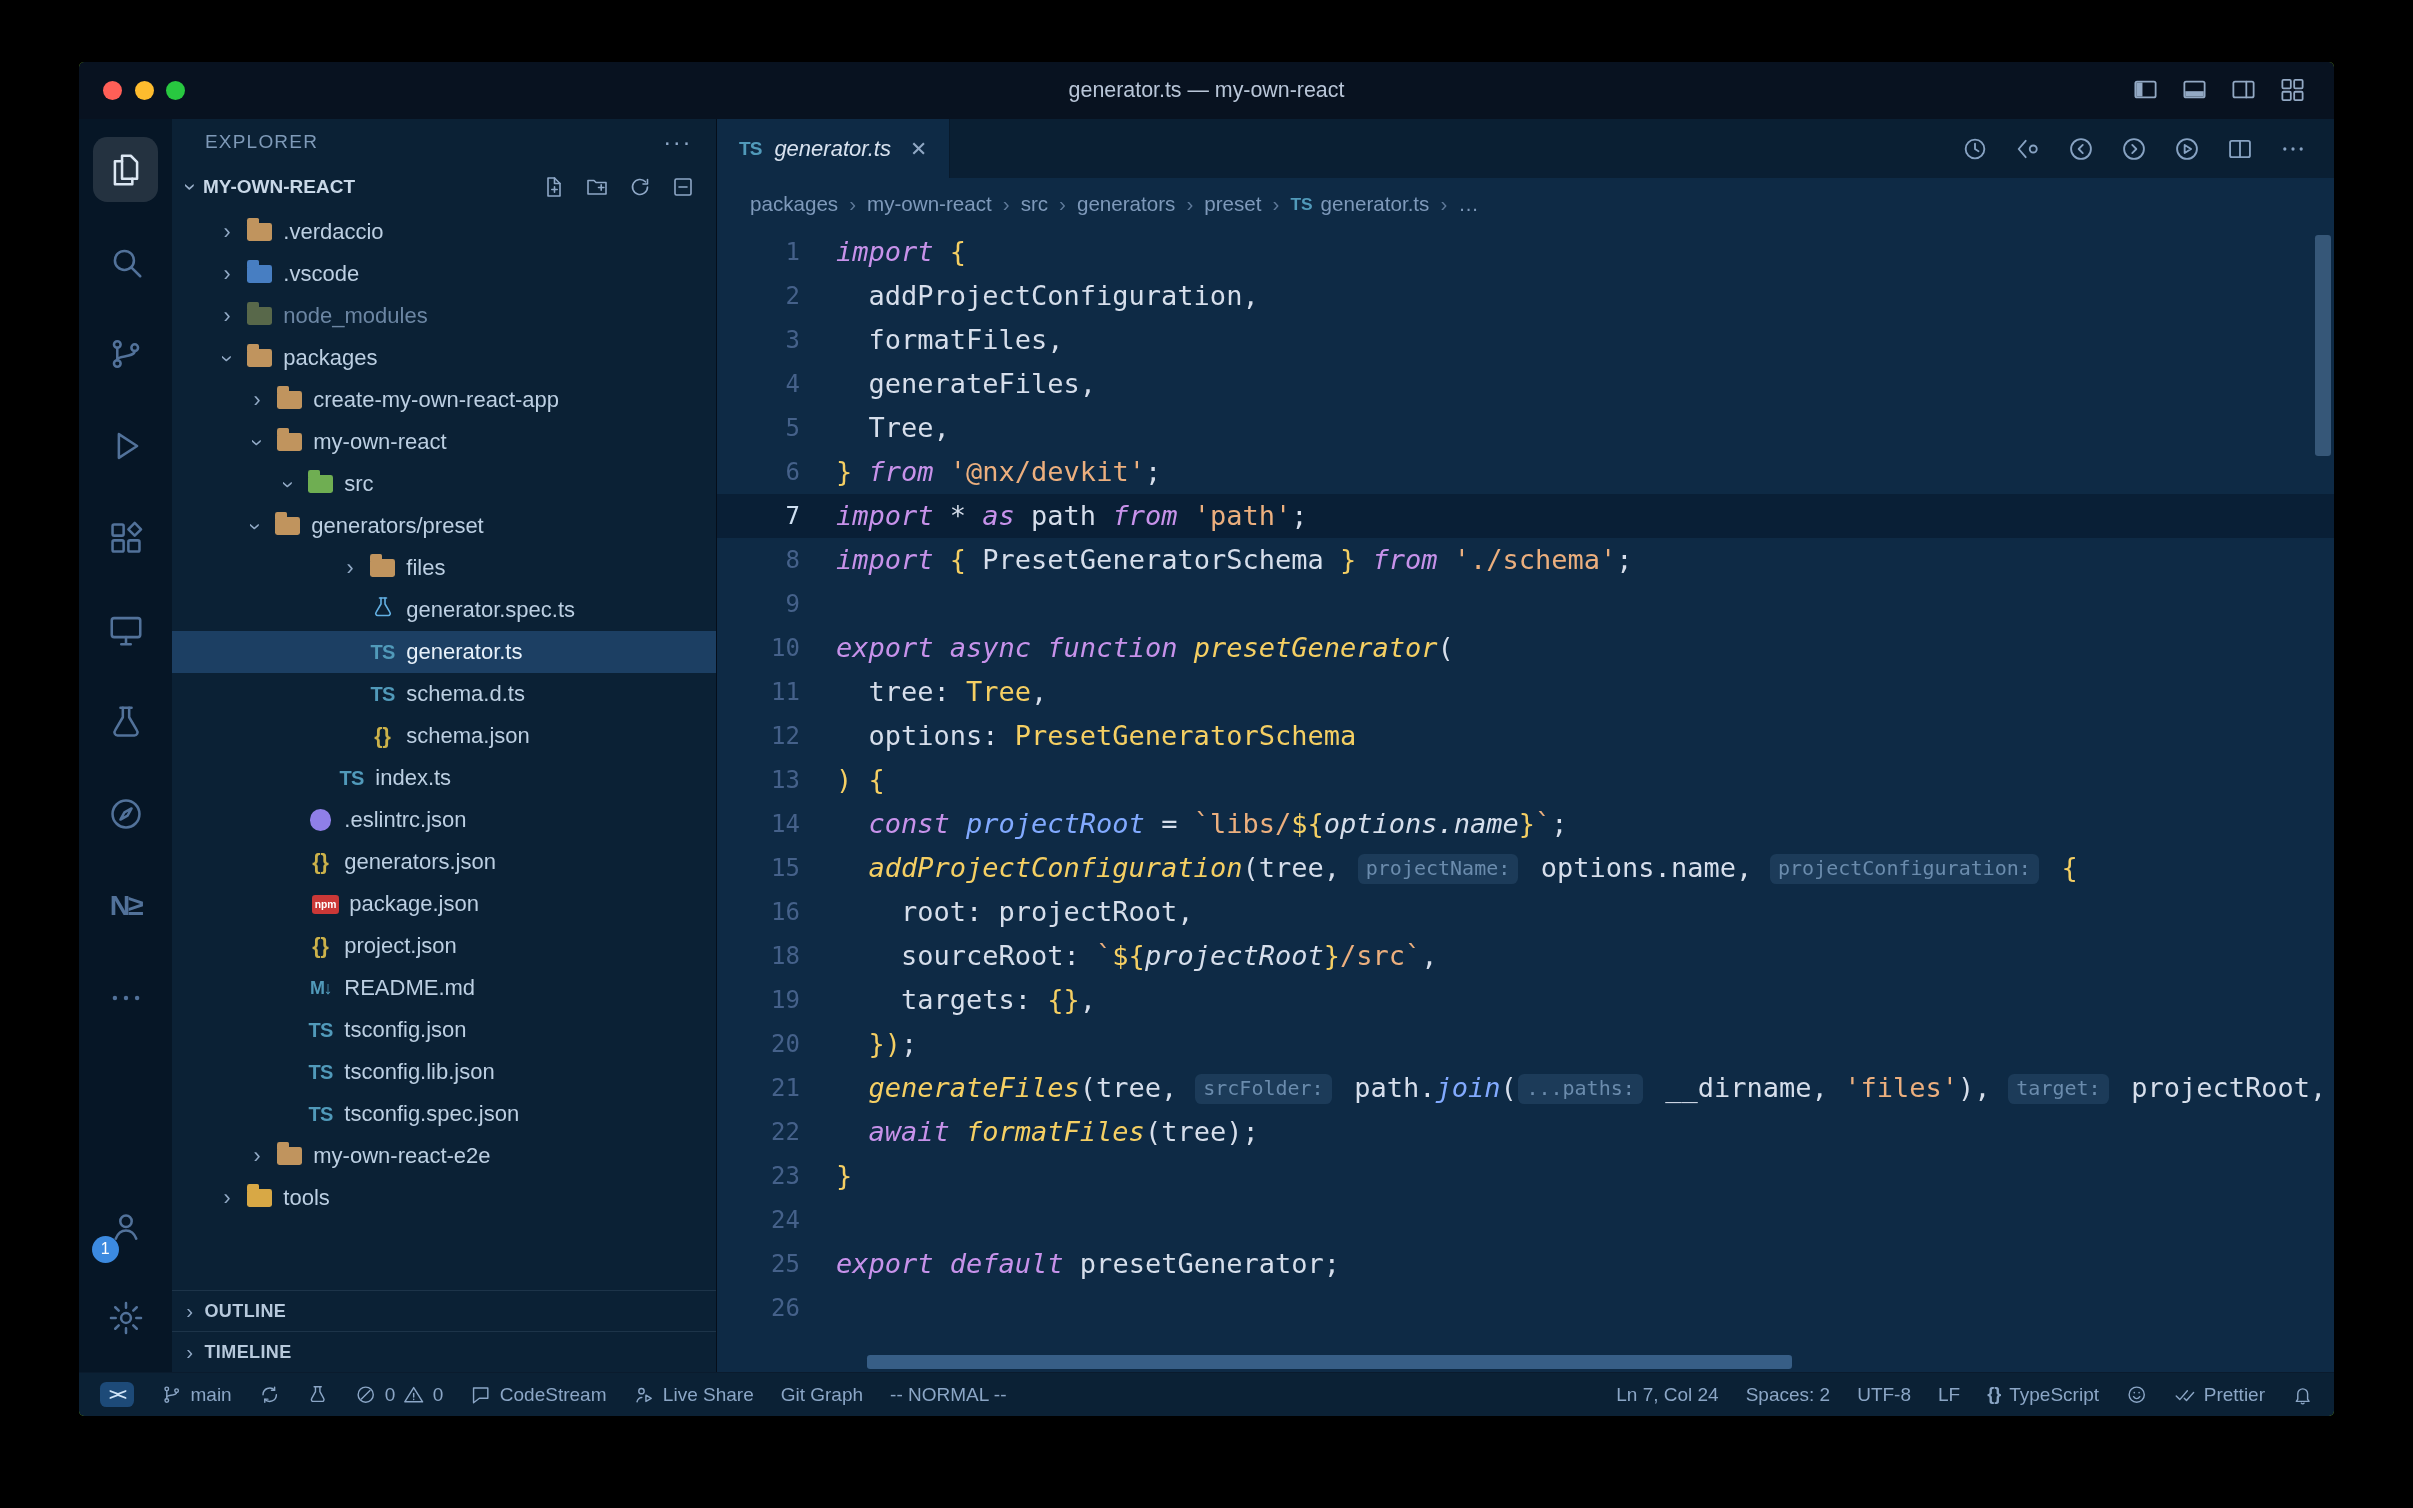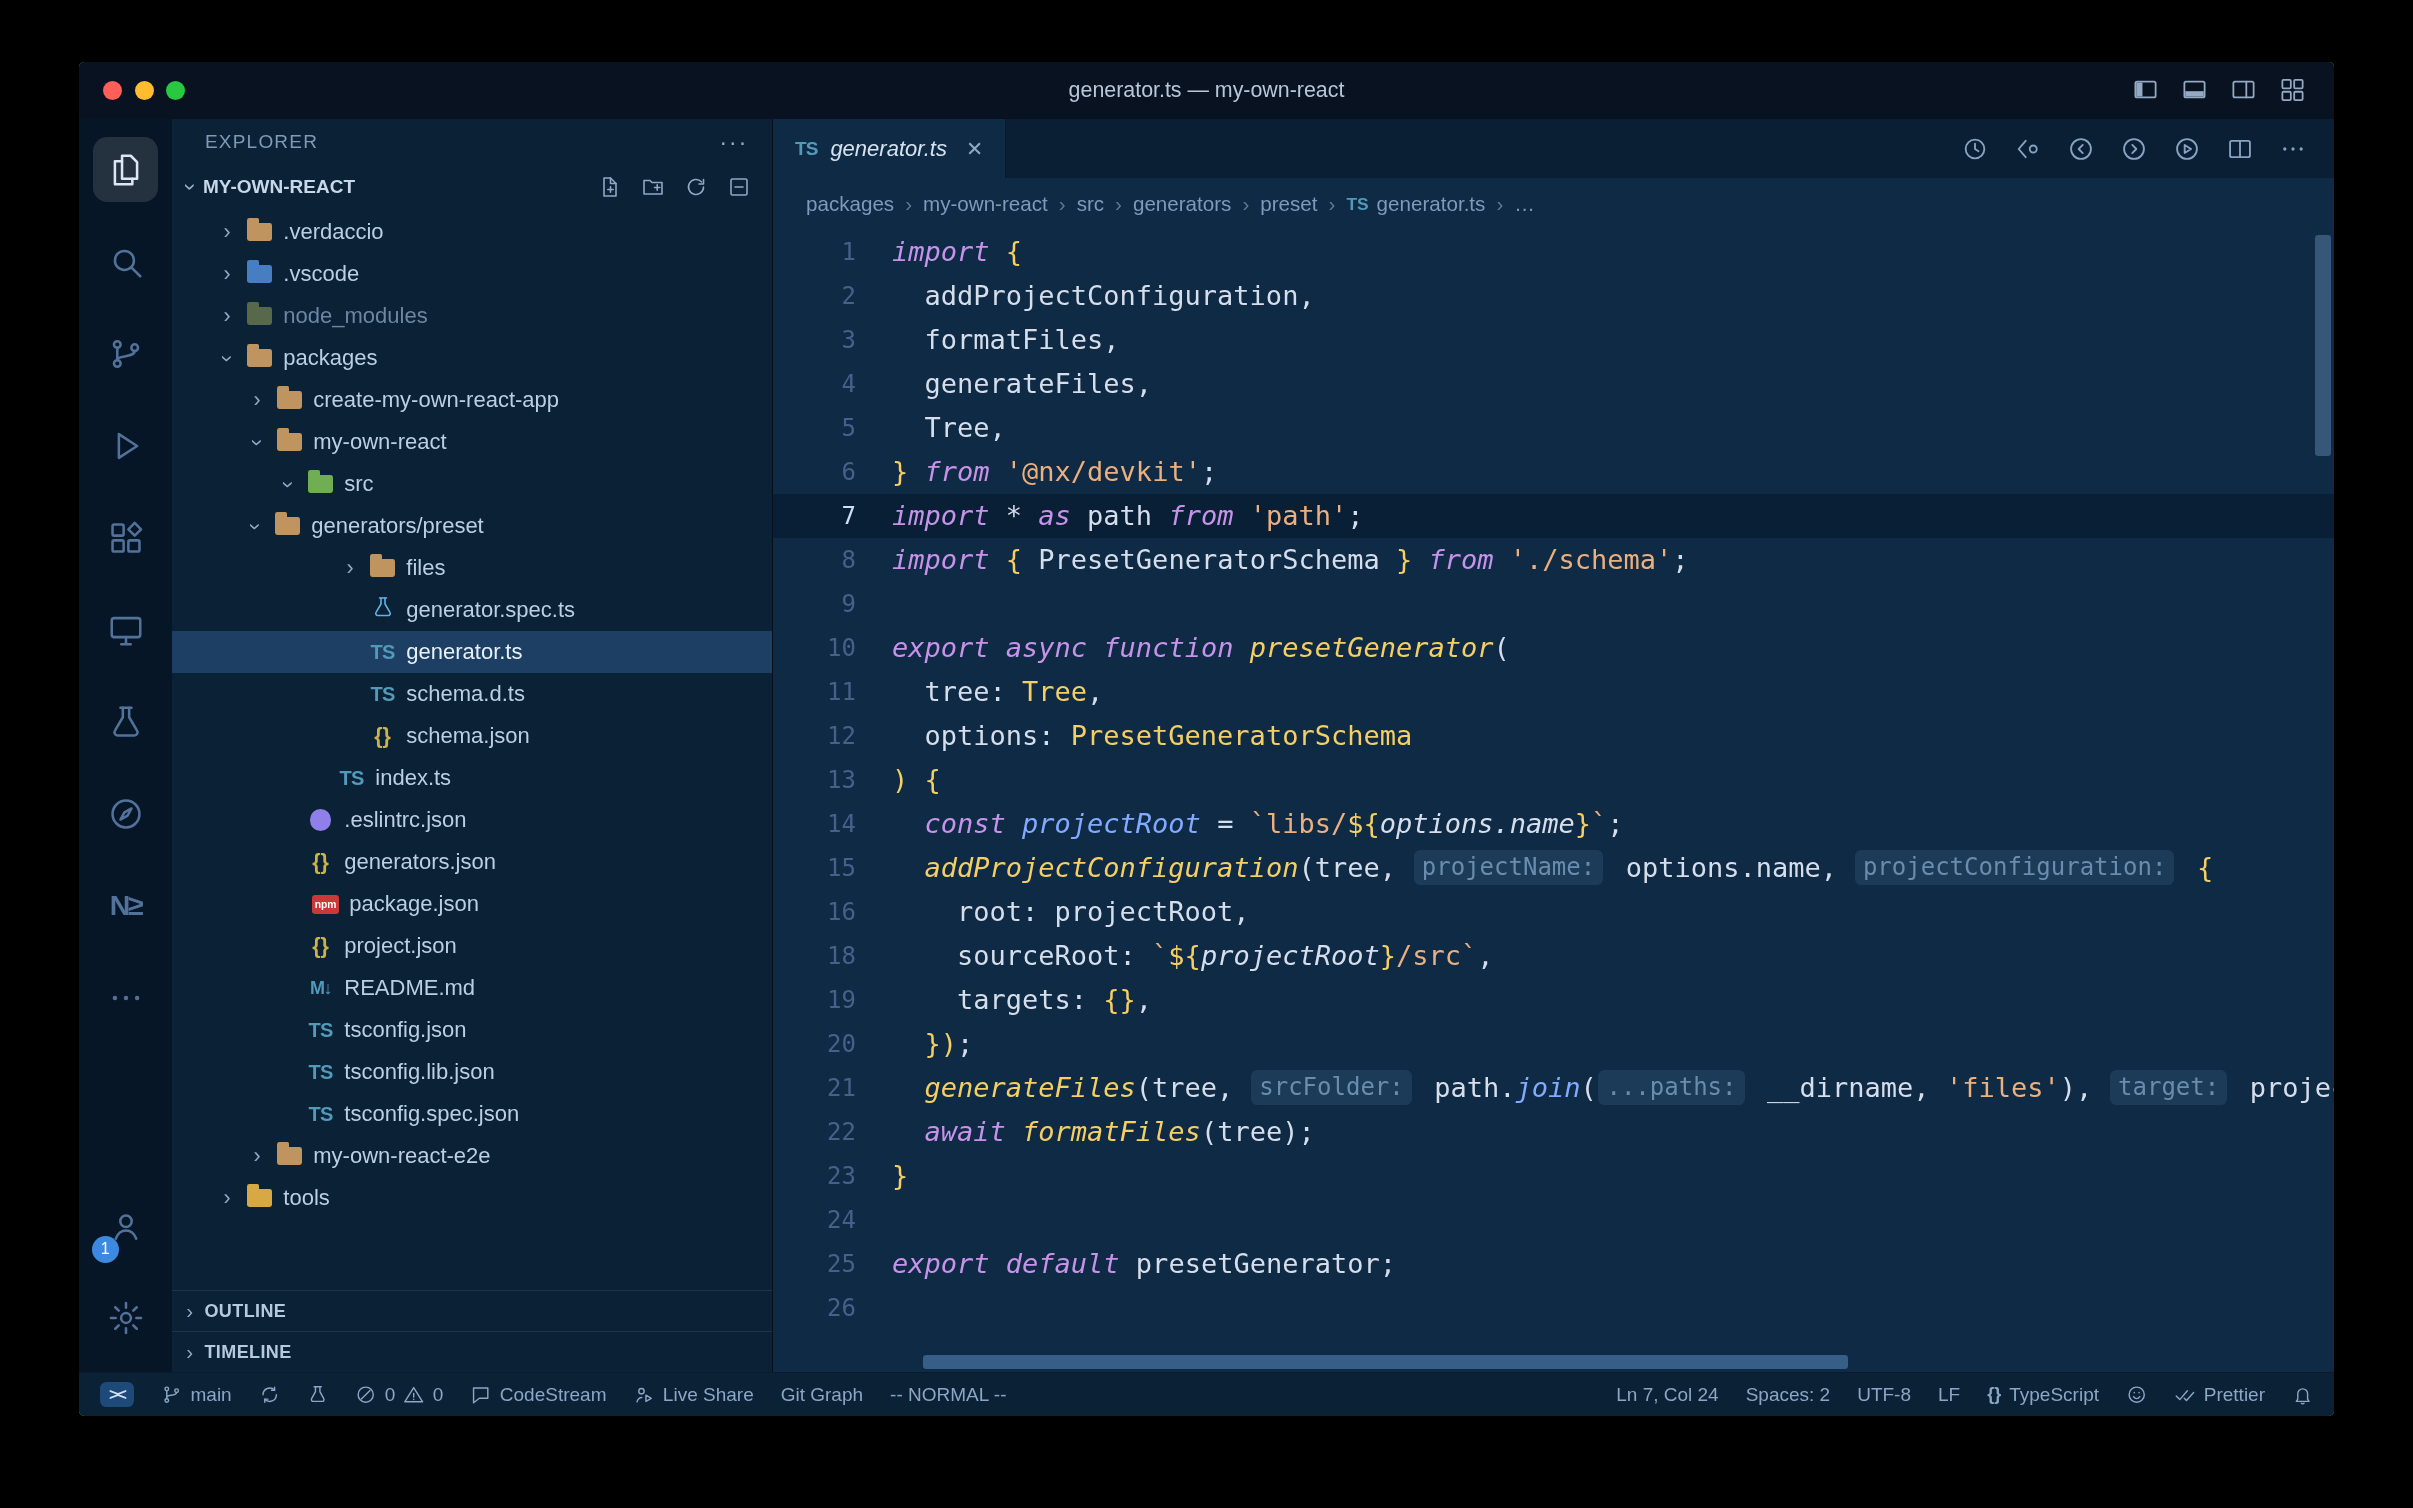--- a/index.html
+++ b/index.html
@@ -22,21 +22,21 @@
   .ab-top{display:flex;flex-direction:column;flex:1}
   .ab-item{width:93px;height:92px;display:flex;align-items:center;justify-content:center;color:#52729a;position:relative;cursor:pointer}
   .ab-item .icon-box{width:65px;height:65px;border-radius:14.2px;display:flex;align-items:center;justify-content:center}
   .ab-item.active{color:#dce7f3}
   .ab-item.active .icon-box{background:rgba(255,255,255,.12)}
   .ab-item svg{width:38px;height:38px}
   .nx-glyph{font-size:28.5px;font-weight:700;letter-spacing:-2.4px}
   .ab-badge{position:absolute;left:12.7px;bottom:9.5px;width:27px;height:27px;border-radius:50%;
     background:#3c8ae0;color:#fff;font-size:16px;display:flex;align-items:center;justify-content:center}
   
-  .sidebar{width:601px;background:#0b2135;display:flex;flex-direction:column;border-right:1.6px solid #050e1a;min-height:0}
+  .sidebar{width:545px;background:#0b2135;display:flex;flex-direction:column;border-right:1.6px solid #050e1a;min-height:0}
   .sb-header{height:46px;display:flex;align-items:center;padding:0 24px 0 33px;color:#7f9ab8;font-size:19px;letter-spacing:1.2px;flex:0 0 auto}
   .sb-more{margin-left:auto;font-size:24px;color:#8fa8c7;letter-spacing:1.6px;cursor:pointer}
   .sb-section{height:43px;display:flex;align-items:center;padding:0 20.6px 0 14.2px;color:#c9d8e8;font-weight:700;font-size:19px;flex:0 0 auto}
   .sec-chev{display:inline-block;transform:rotate(90deg);margin-right:9.5px;color:#9ab0ca;font-size:22px;font-weight:400}
   .sec-actions{margin-left:auto;display:flex;gap:19px;color:#8fa8c7}
   .sec-actions svg{width:24px;height:24px}
   .sec-actions .act{cursor:pointer;display:flex}
   .tree{flex:1;overflow:hidden;padding-top:3.2px}
   .trow{height:42px;display:flex;align-items:center;color:#bccfe2;font-size:22px;cursor:pointer;white-space:nowrap}
   .trow.selected{background:#1c3f63;color:#e8f1fa}
@@ -83,21 +83,21 @@
   .lc{flex:1;overflow:hidden}
   .tok-p{color:#d6deeb}
   .tok-k{color:#c792ea;font-style:italic}
   .tok-f{color:#f5cf63;font-style:italic}
   .tok-t{color:#f5cf63}
   .tok-b{color:#f5cf63}
   .tok-s{color:#ecaf7e}
   .tok-v{color:#82aaff;font-style:italic}
   .tok-i{color:#d6deeb;font-style:italic}
   .tok-h{color:#6b8cad;background:rgba(115,160,210,.14);border-radius:6.3px;padding:2.4px 8px;margin:0 6.3px 0 1.6px;
-    font-size:24px;display:inline-block;line-height:1.25;position:relative;top:-1.6px}
+    font-size:20px;display:inline-block;line-height:1.25;position:relative;top:-1.6px}
   .vscroll{position:absolute;top:4.7px;right:3.2px;width:16px;height:221px;border-radius:3.2px;background:rgba(120,160,205,.38);cursor:pointer}
   .hscroll{position:absolute;bottom:3.2px;left:150px;width:925px;height:14.2px;border-radius:3.2px;background:rgba(95,145,200,.5);cursor:pointer}
   
   .statusbar{height:44px;background:#0b2135;border-top:1.6px solid #0a1b2d;display:flex;align-items:center;
     padding:0 20.6px;color:#8ba6c6;font-size:19px;flex:0 0 auto}
   .sb-left,.sb-right{display:flex;align-items:center;gap:27px}
   .sb-right{margin-left:auto}
   .st-item{display:flex;align-items:center;gap:8px;white-space:nowrap;cursor:pointer}
   .st-item svg{width:21.4px;height:21.4px}
   .remote-box{background:#1d4a78;border-radius:6.3px;padding:2.4px 9.5px}

